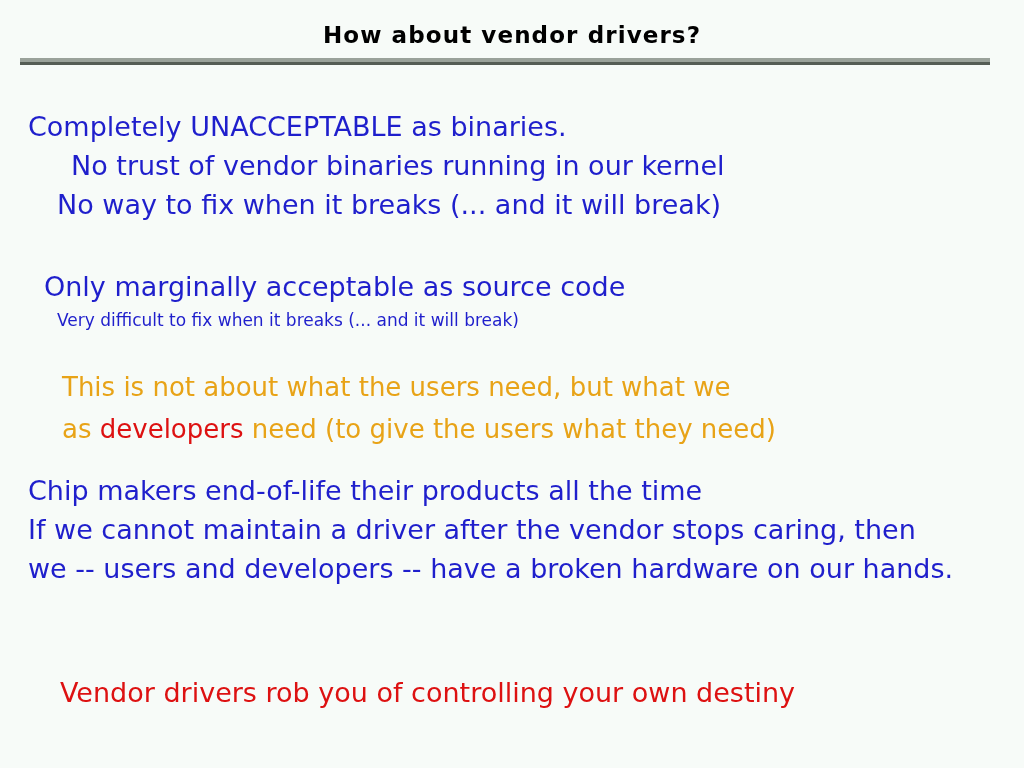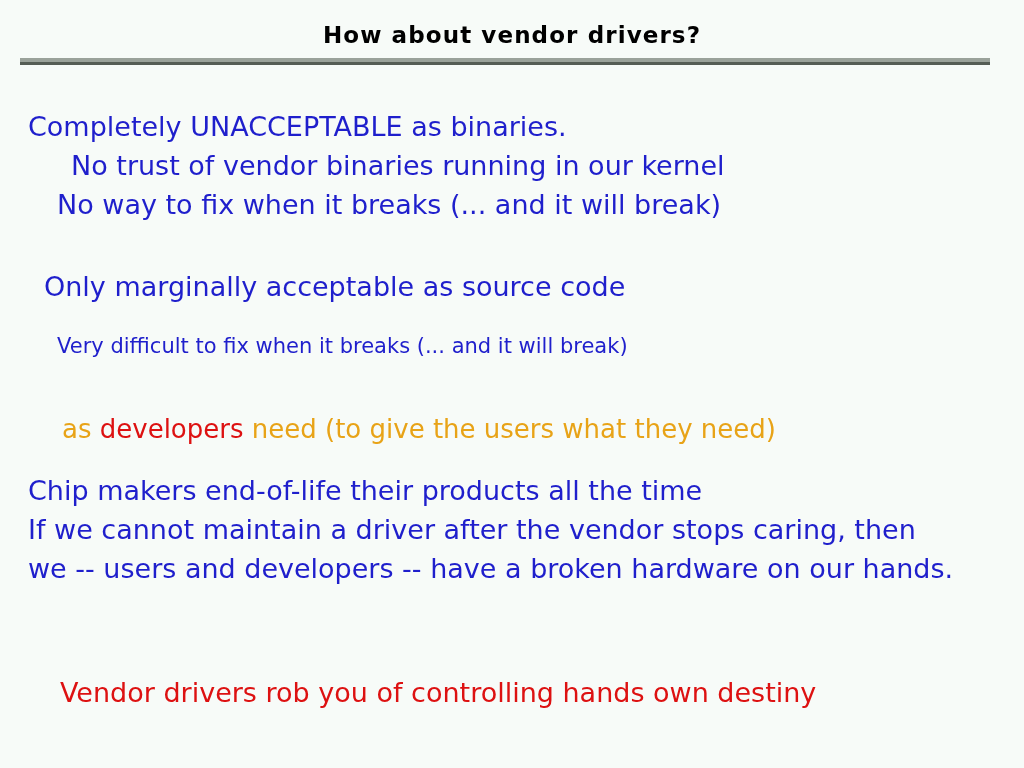--- a/index.html
+++ b/index.html
@@ -85,21 +85,21 @@
   .amber  { color: #e8a317; }
   .red    { color: #dd1111; margin-top: 41px; }
 
   
   .b1-l1 { left: 28px;  top: 113px; font-size: 27px; }
   .b1-l2 { left: 57px;  top: 152px; font-size: 27px; margin-left: 14px; }
   .b1-l3 { left: 57px;  top: 191px; font-size: 27px; }
 
   
   .b2-l1 { left: 44px;  top: 273px; font-size: 27px; }
-  .b2-l2 { left: 57px;  top: 312px; font-size: 21px; margin-top: 24px; }
+  .b2-l2 { left: 57px;  top: 312px; font-size: 17px; }
 
   
   .b3-l1 { left: 62px;  top: 374px; font-size: 26px; }
   .b3-l2 { left: 62px;  top: 416px; font-size: 26px; }
 
   
   .b4-l1 { left: 28px;  top: 477px; font-size: 27px; }
   .b4-l2 { left: 28px;  top: 516px; font-size: 27px; }
   .b4-l3 { left: 28px;  top: 555px; font-size: 27px; }
 
@@ -120,22 +120,23 @@
 
   <div class="body-area">
 
     <div class="txt blue b1-l1">Completely UNACCEPTABLE as binaries.</div>
     <div class="txt blue b1-l2">No trust of vendor binaries running in our kernel</div>
     <div class="txt blue b1-l3">No way to fix when it breaks (... and it will break)</div>
 
     <div class="txt blue b2-l1">Only marginally acceptable as source code</div>
     <div class="txt blue b2-l2">Very difficult to fix when it breaks (... and it will break)</div>
 
+    <div class="txt amber b3-l1">This is not about what the users need, but what we</div>
     <div class="txt amber b3-l2"><span>as </span><span class="red">developers</span><span> need (to give the users what they need)</span></div>
 
     <div class="txt blue b4-l1">Chip makers end-of-life their products all the time</div>
     <div class="txt blue b4-l3">we -- users and developers -- have a broken hardware on our hands.</div>
     <div class="txt blue b4-l2">If we cannot maintain a driver after the vendor stops caring, then</div>
 
-    <div class="txt red b5-l1">Vendor drivers rob you of controlling hands own destiny</div>
+    <div class="txt red b5-l1">Vendor drivers rob you of controlling your own destiny</div>
 
   </div>
 </div>
 
 </body></html>

